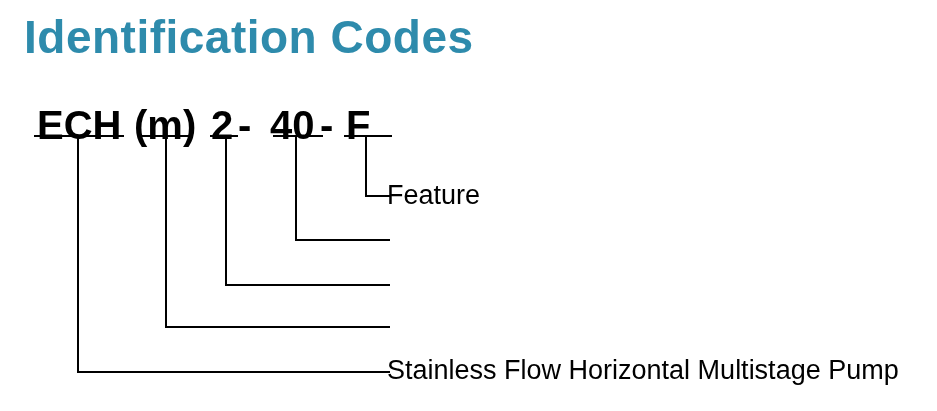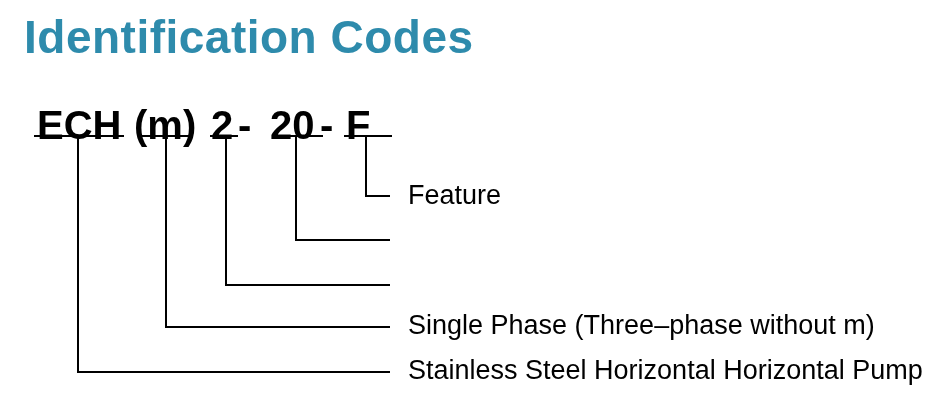--- a/index.html
+++ b/index.html
@@ -40,21 +40,21 @@
     margin-top: 20px;
   }
   .hline, .vline {
     position: absolute;
     background: #000000;
   }
   .hline { height: 2px; }
   .vline { width: 2px; }
   .label {
     position: absolute;
-    left: 408px;
+    left: 387px;
     font-size: 27px;
     line-height: 1;
     color: #000000;
     white-space: nowrap;
   }
   .label sup {
     font-size: 17px;
     line-height: 0;
     vertical-align: 10px;
   }
@@ -63,21 +63,21 @@
 <body>
 
 <div class="stage">
 
   <h1 class="title">Identification Codes</h1>
 
   <span class="code-seg" style="left:37px">ECH</span>
   <span class="code-seg" style="left:134px">(m)</span>
   <span class="code-seg" style="left:211px">2</span>
   <span class="code-seg" style="left:238px">-</span>
-  <span class="code-seg" style="left:270px">20</span>
+  <span class="code-seg" style="left:270px">40</span>
   <span class="code-seg" style="left:320px">-</span>
   <span class="code-seg" style="left:346px">F</span>
 
   <div class="hline" style="left:34px;  top:135px; width:90px"></div>
   <div class="hline" style="left:138px; top:135px; width:55px"></div>
   <div class="hline" style="left:210px; top:135px; width:28px"></div>
   <div class="hline" style="left:273px; top:135px; width:50px"></div>
   <div class="hline" style="left:344px; top:135px; width:48px"></div>
 
   <div class="vline" style="left:77px;  top:135px; height:238px"></div>
@@ -86,16 +86,15 @@
   <div class="vline" style="left:295px; top:135px; height:106px"></div>
   <div class="vline" style="left:365px; top:135px; height:62px"></div>
 
   <div class="hline" style="left:365px; top:195px; width:25px"></div>
   <div class="hline" style="left:295px; top:239px; width:95px"></div>
   <div class="hline" style="left:225px; top:284px; width:165px"></div>
   <div class="hline" style="left:165px; top:326px; width:225px"></div>
   <div class="hline" style="left:77px;  top:371px; width:313px"></div>
 
   <span class="label" style="top:182px">Feature</span>
-  <span class="label" style="top:312px">Single Phase (Three–phase without m)</span>
-  <span class="label" style="top:357px">Stainless Steel Horizontal Horizontal Pump</span>
+  <span class="label" style="top:357px">Stainless Flow Horizontal Multistage Pump</span>
 
 </div>
 
 </body></html>

